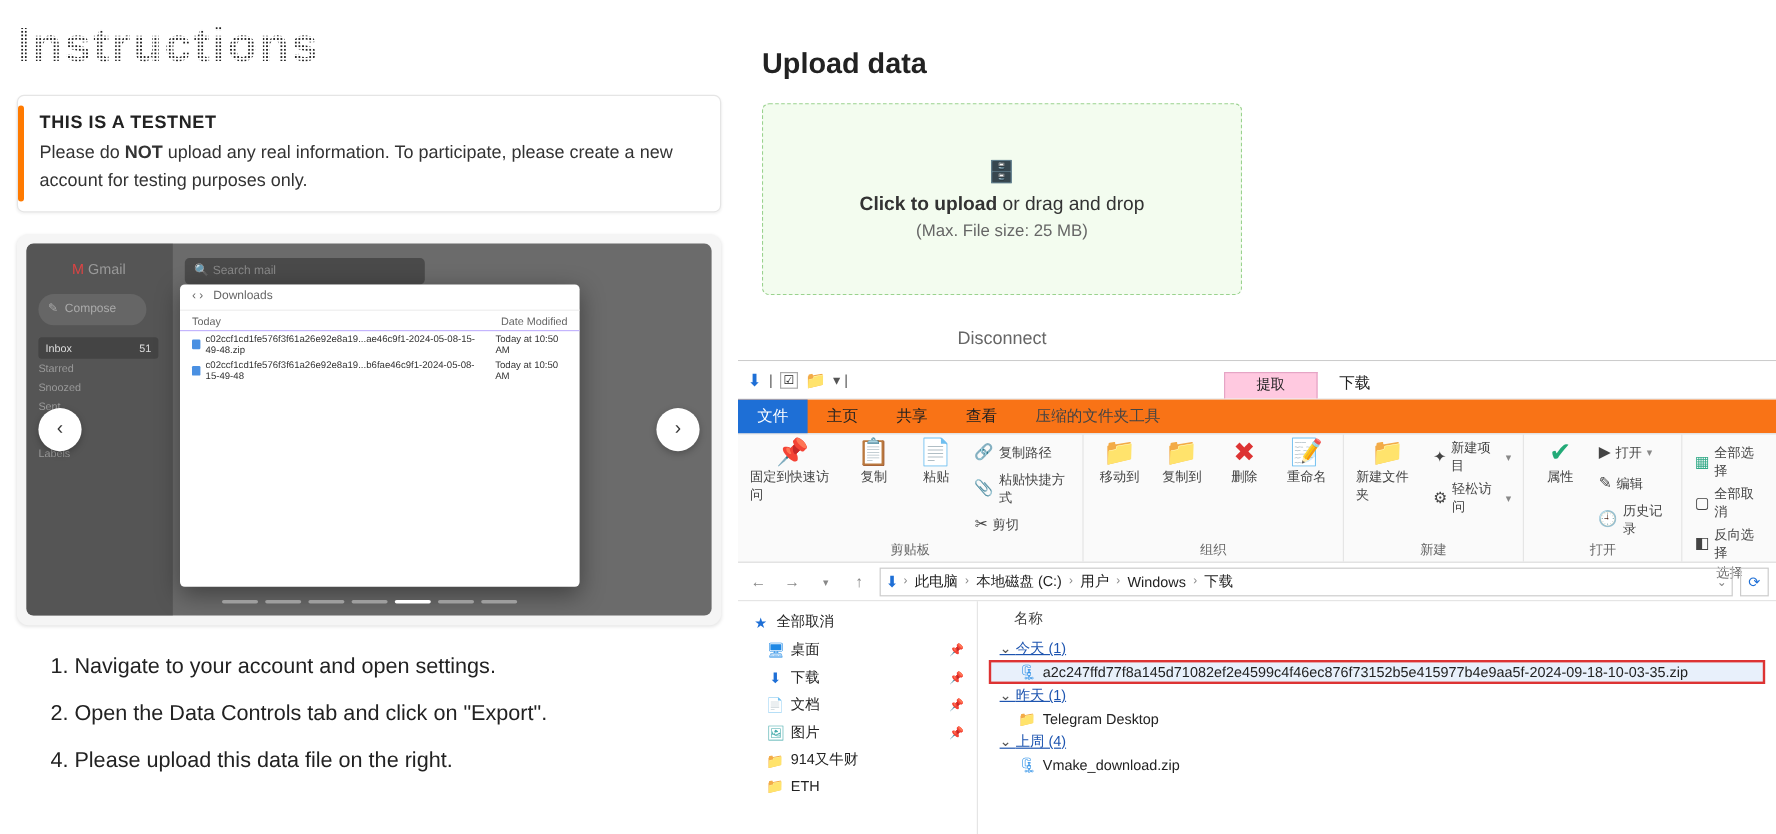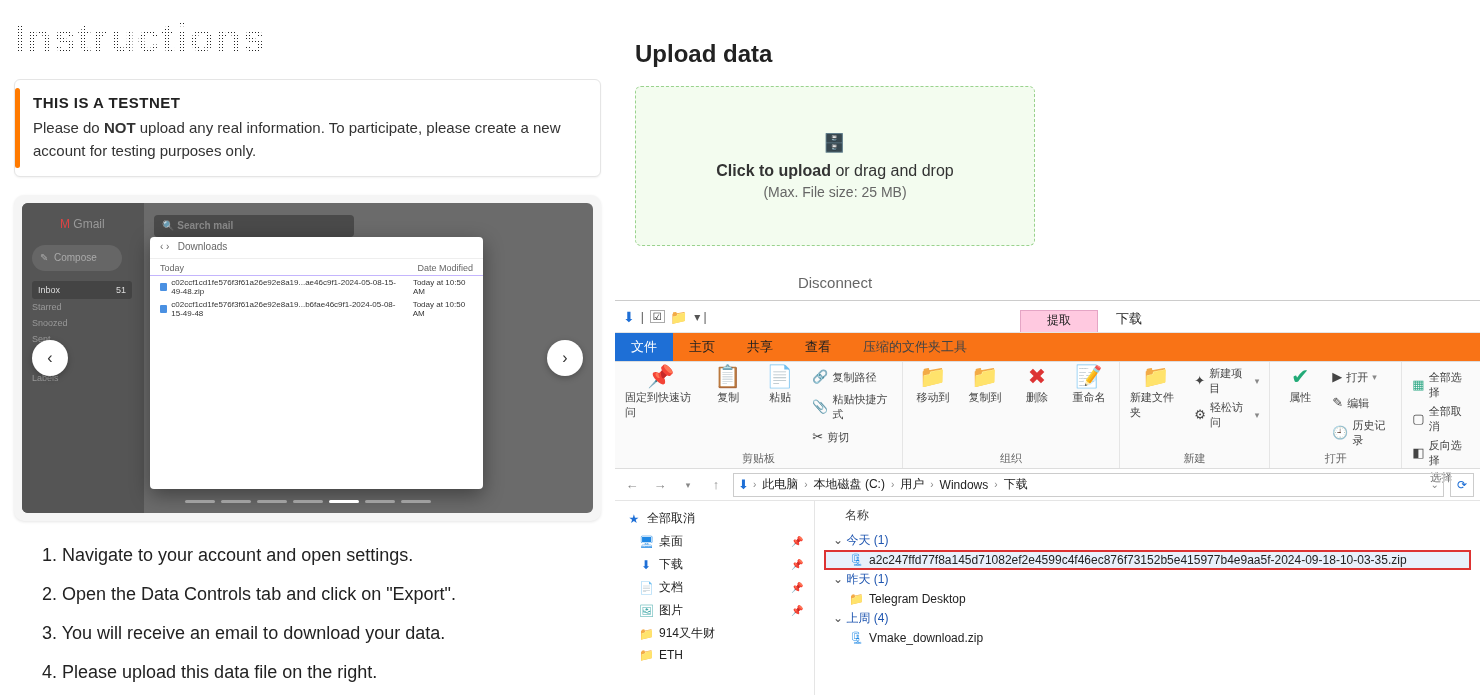--- a/index.html
+++ b/index.html
@@ -12,21 +12,21 @@
 
   .notice { border: 1px solid #e5e5e5; border-radius: 6px; padding: 14px 18px; position: relative; background: #fff; box-shadow: 0 1px 2px rgba(0,0,0,.05); margin-bottom: 18px; }
   .notice::before { content:""; position:absolute; left:0; top:8px; bottom:8px; width:5px; background:#ff7a00; border-radius:3px; }
   .notice h3 { font-family: "Arial Narrow", Arial, sans-serif; font-weight: 800; letter-spacing: .5px; font-size: 15px; margin-bottom:6px; }
   .notice p { font-family: "Arial Narrow", Arial, sans-serif; font-size: 15px; color:#333; line-height:1.5; }
 
   .carousel { border-radius: 10px; background:#f5f5f5; padding:8px; position:relative; box-shadow: 0 1px 3px rgba(0,0,0,.1); }
   .screenshot { background:#6b6b6b; border-radius:6px; height:310px; position:relative; overflow:hidden; }
   .gmail-sidebar { position:absolute; left:0; top:0; bottom:0; width:122px; background:#555; }
   .gmail-logo { position:absolute; left:38px; top:14px; font-size:12px; color:#999; }
-  .gmail-search { position:absolute; left:132px; top:12px; width:200px; height:22px; background:#4a4a4a; border-radius:4px; font-size:10px; color:#888; line-height:22px; padding:0 8px;font-weight:bold; }
+  .gmail-search { position:absolute; left:132px; top:12px; width:200px; height:22px; background:#4a4a4a; border-radius:4px; font-size:10px; color:#888; line-height:22px; padding:0 8px; }
   .gmail-compose { position:absolute; left:10px; top:42px; width:90px; height:26px; background:#666; border-radius:13px; font-size:10px; color:#aaa; line-height:26px; padding-left:22px; }
   .gmail-compose::before{content:"✎"; position:absolute; left:8px;}
   .gmail-nav { position:absolute; left:10px; top:78px; font-size:9px; color:#999; line-height:16px; }
   .gmail-inbox { background:#444; color:#ddd; padding:1px 6px; border-radius:3px; display:flex; justify-content:space-between; width:100px;}
   .gmail-labels { position:absolute; left:10px; top:170px; font-size:9px; color:#999;}
   .finder { position:absolute; left:128px; top:34px; right:110px; bottom:24px; background:#fff; border-radius:4px; box-shadow:0 6px 20px rgba(0,0,0,.4); }
   .finder-hdr { height:22px; border-bottom:1px solid #eee; font-size:10px; color:#666; padding:4px 10px; }
   .finder-cols { display:flex; font-size:9px; color:#666; padding:4px 10px 2px; border-bottom:1px solid #c4b5fd; }
   .finder-cols span:first-child{flex:1;}
   .finder-row { display:flex; font-size:8px; color:#333; padding:2px 10px; align-items:center; gap:4px; }
@@ -82,21 +82,21 @@
   .searchbox { width:220px; border:1px solid #ccc; height:24px; padding:0 6px; color:#888; display:flex; align-items:center; }
 
   .exp-body { position:absolute; top:200px; left:0; right:0; bottom:0; display:flex; }
   .tree { width:200px; border-right:1px solid #e5e5e5; padding:6px 0; overflow:hidden; }
   .tnode { display:flex; align-items:center; gap:6px; padding:3px 8px 3px 24px; font-size:12px; color:#222; cursor:pointer; position:relative;}
   .tnode.top{padding-left:12px;}
   .tnode .pin{position:absolute;right:10px;color:#888;font-size:10px;}
   .tic{width:14px;text-align:center;}
   .files { flex:1; padding:4px 10px; overflow:hidden; }
   .fcol { font-size:12px; color:#444; padding:2px 0 6px 20px; }
-  .fgroup { font-size:12px; color:#1e55b0; padding:2px 0 2px 8px; }
+  .fgroup { font-size:12px; color:#1e55b0; padding:2px 0 2px 8px;text-decoration:underline; }
   .fgroup::before{content:"⌄ "; color:#555;}
   .frow { display:flex; align-items:center; gap:6px; font-size:12px; padding:2px 0 2px 24px; }
   .frow .fic{width:14px;color:#1e88e5;}
   .frow.folder .fic{color:#f0c040;}
   .frow.sel { outline:2px solid #d33; outline-offset:-1px; background:#e8f0fb; padding-right:6px;}
   .caret{color:#888;font-size:9px;}
 </style>
 </head>
 <body>
 
@@ -154,21 +154,20 @@
             <div class="dot"></div>
         </div>
       </div>
       <div class="carousel-btn cprev">‹</div>
       <div class="carousel-btn cnext">›</div>
     </div>
 
     <div class="steps">
       <p>1. Navigate to your account and open settings.</p>
       <p>2. Open the Data Controls tab and click on "Export".</p>
-      <p>3. You will receive an email to download your data.</p>
       <p>4. Please upload this data file on the right.</p>
     </div>
   </div>
 
   <div class="right">
     <h2 class="upload-title">Upload data</h2>
     <div class="dropzone">
       <div class="db-icon">🗄️</div>
       <div class="l1"><b>Click to upload</b><span> or drag and drop</span></div>
       <div class="l2">(Max. File size: 25 MB)</div>

